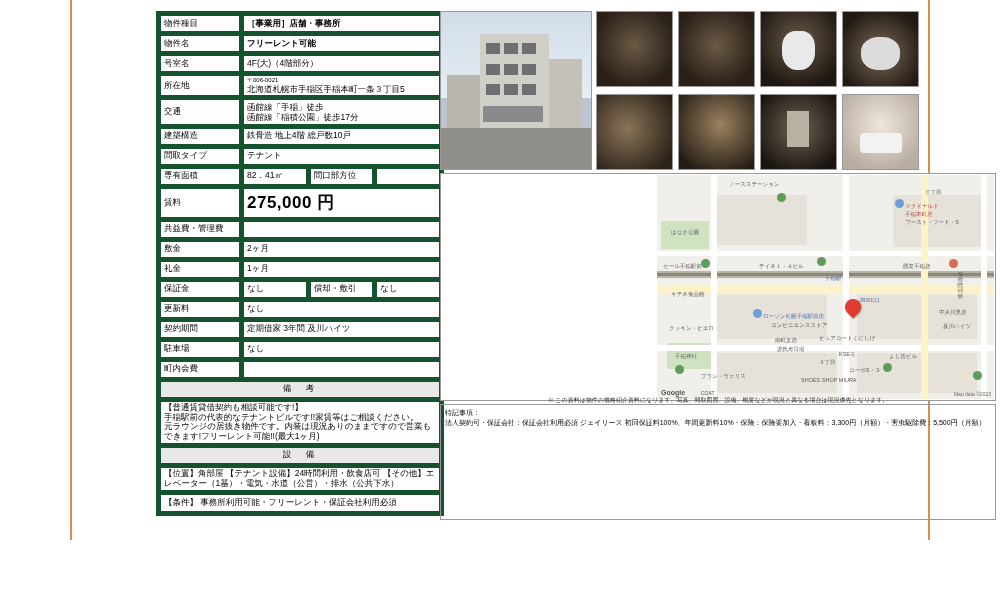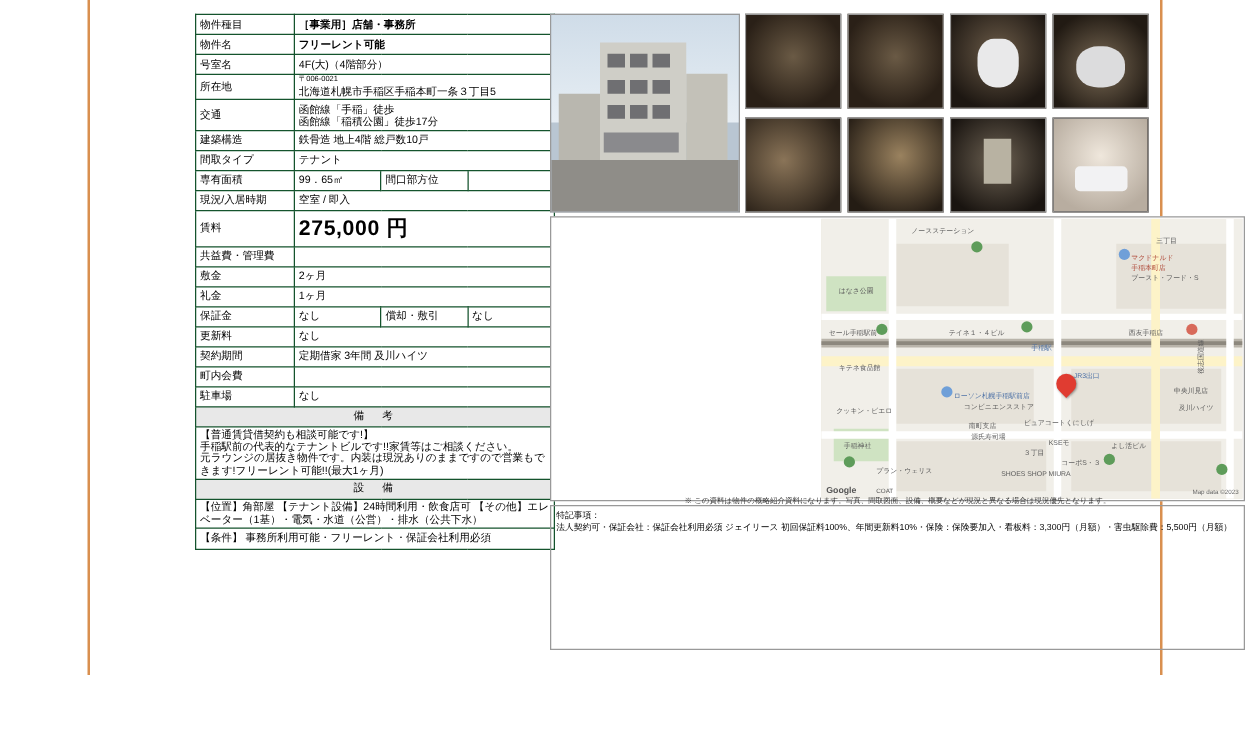--- a/index.html
+++ b/index.html
@@ -31,21 +31,21 @@
     left: 84px;
     top: 11px;
     width: 288px;
   }
   table.spec {
     border-collapse: collapse;
     width: 288px;
     table-layout: fixed;
   }
   table.spec td {
-    border: 1px solid #14532d;
+    border: 5px solid #14532d;
     padding: 1px 3px;
     font-size: 8.5px;
     line-height: 1.15;
     vertical-align: middle;
     height: 13px;
     margin-left: 36px;
   }
   td.lbl {
     width: 72px;
     text-align: left;
@@ -246,27 +246,23 @@
       <tr>
         <td class="lbl">建築構造</td>
         <td colspan="3">鉄骨造 地上4階 総戸数10戸</td>
       </tr>
       <tr>
         <td class="lbl">間取タイプ</td>
         <td colspan="3">テナント</td>
       </tr>
       <tr>
         <td class="lbl">専有面積</td>
-        <td style="width:76px">99．65㎡</td>
+        <td style="width:76px">82．41㎡</td>
         <td style="width:66px">間口部方位</td>
         <td></td>
-      </tr>
-      <tr>
-        <td class="lbl">現況/入居時期</td>
-        <td colspan="3">空室 / 即入</td>
       </tr>
       <tr>
         <td class="lbl lbl-big">賃料</td>
         <td colspan="3" style="height:26px">
           <span class="rent-val">275,000 円</span>
         </td>
       </tr>
       <tr>
         <td class="lbl">共益費・管理費</td>
         <td colspan="3" class="blank-cell"></td>
@@ -287,26 +283,26 @@
       </tr>
       <tr>
         <td class="lbl">更新料</td>
         <td colspan="3">なし</td>
       </tr>
       <tr>
         <td class="lbl">契約期間</td>
         <td colspan="3">定期借家 3年間 及川ハイツ</td>
       </tr>
       <tr>
+        <td class="lbl">駐車場</td>
+        <td colspan="3">なし</td>
+      </tr>
+      <tr>
         <td class="lbl">町内会費</td>
         <td colspan="3" class="blank-cell"></td>
-      </tr>
-      <tr>
-        <td class="lbl">駐車場</td>
-        <td colspan="3">なし</td>
       </tr>
 
       <tr>
         <td class="section-head" colspan="4">備　考</td>
       </tr>
       <tr>
         <td class="note-box" colspan="4" style="height:32px;white-space:pre-line">【普通賃貸借契約も相談可能です!】
 手稲駅前の代表的なテナントビルです!!家賃等はご相談ください。
 元ラウンジの居抜き物件です。内装は現況ありのままですので営業もできます!フリーレント可能!!(最大1ヶ月)</td>
       </tr>

